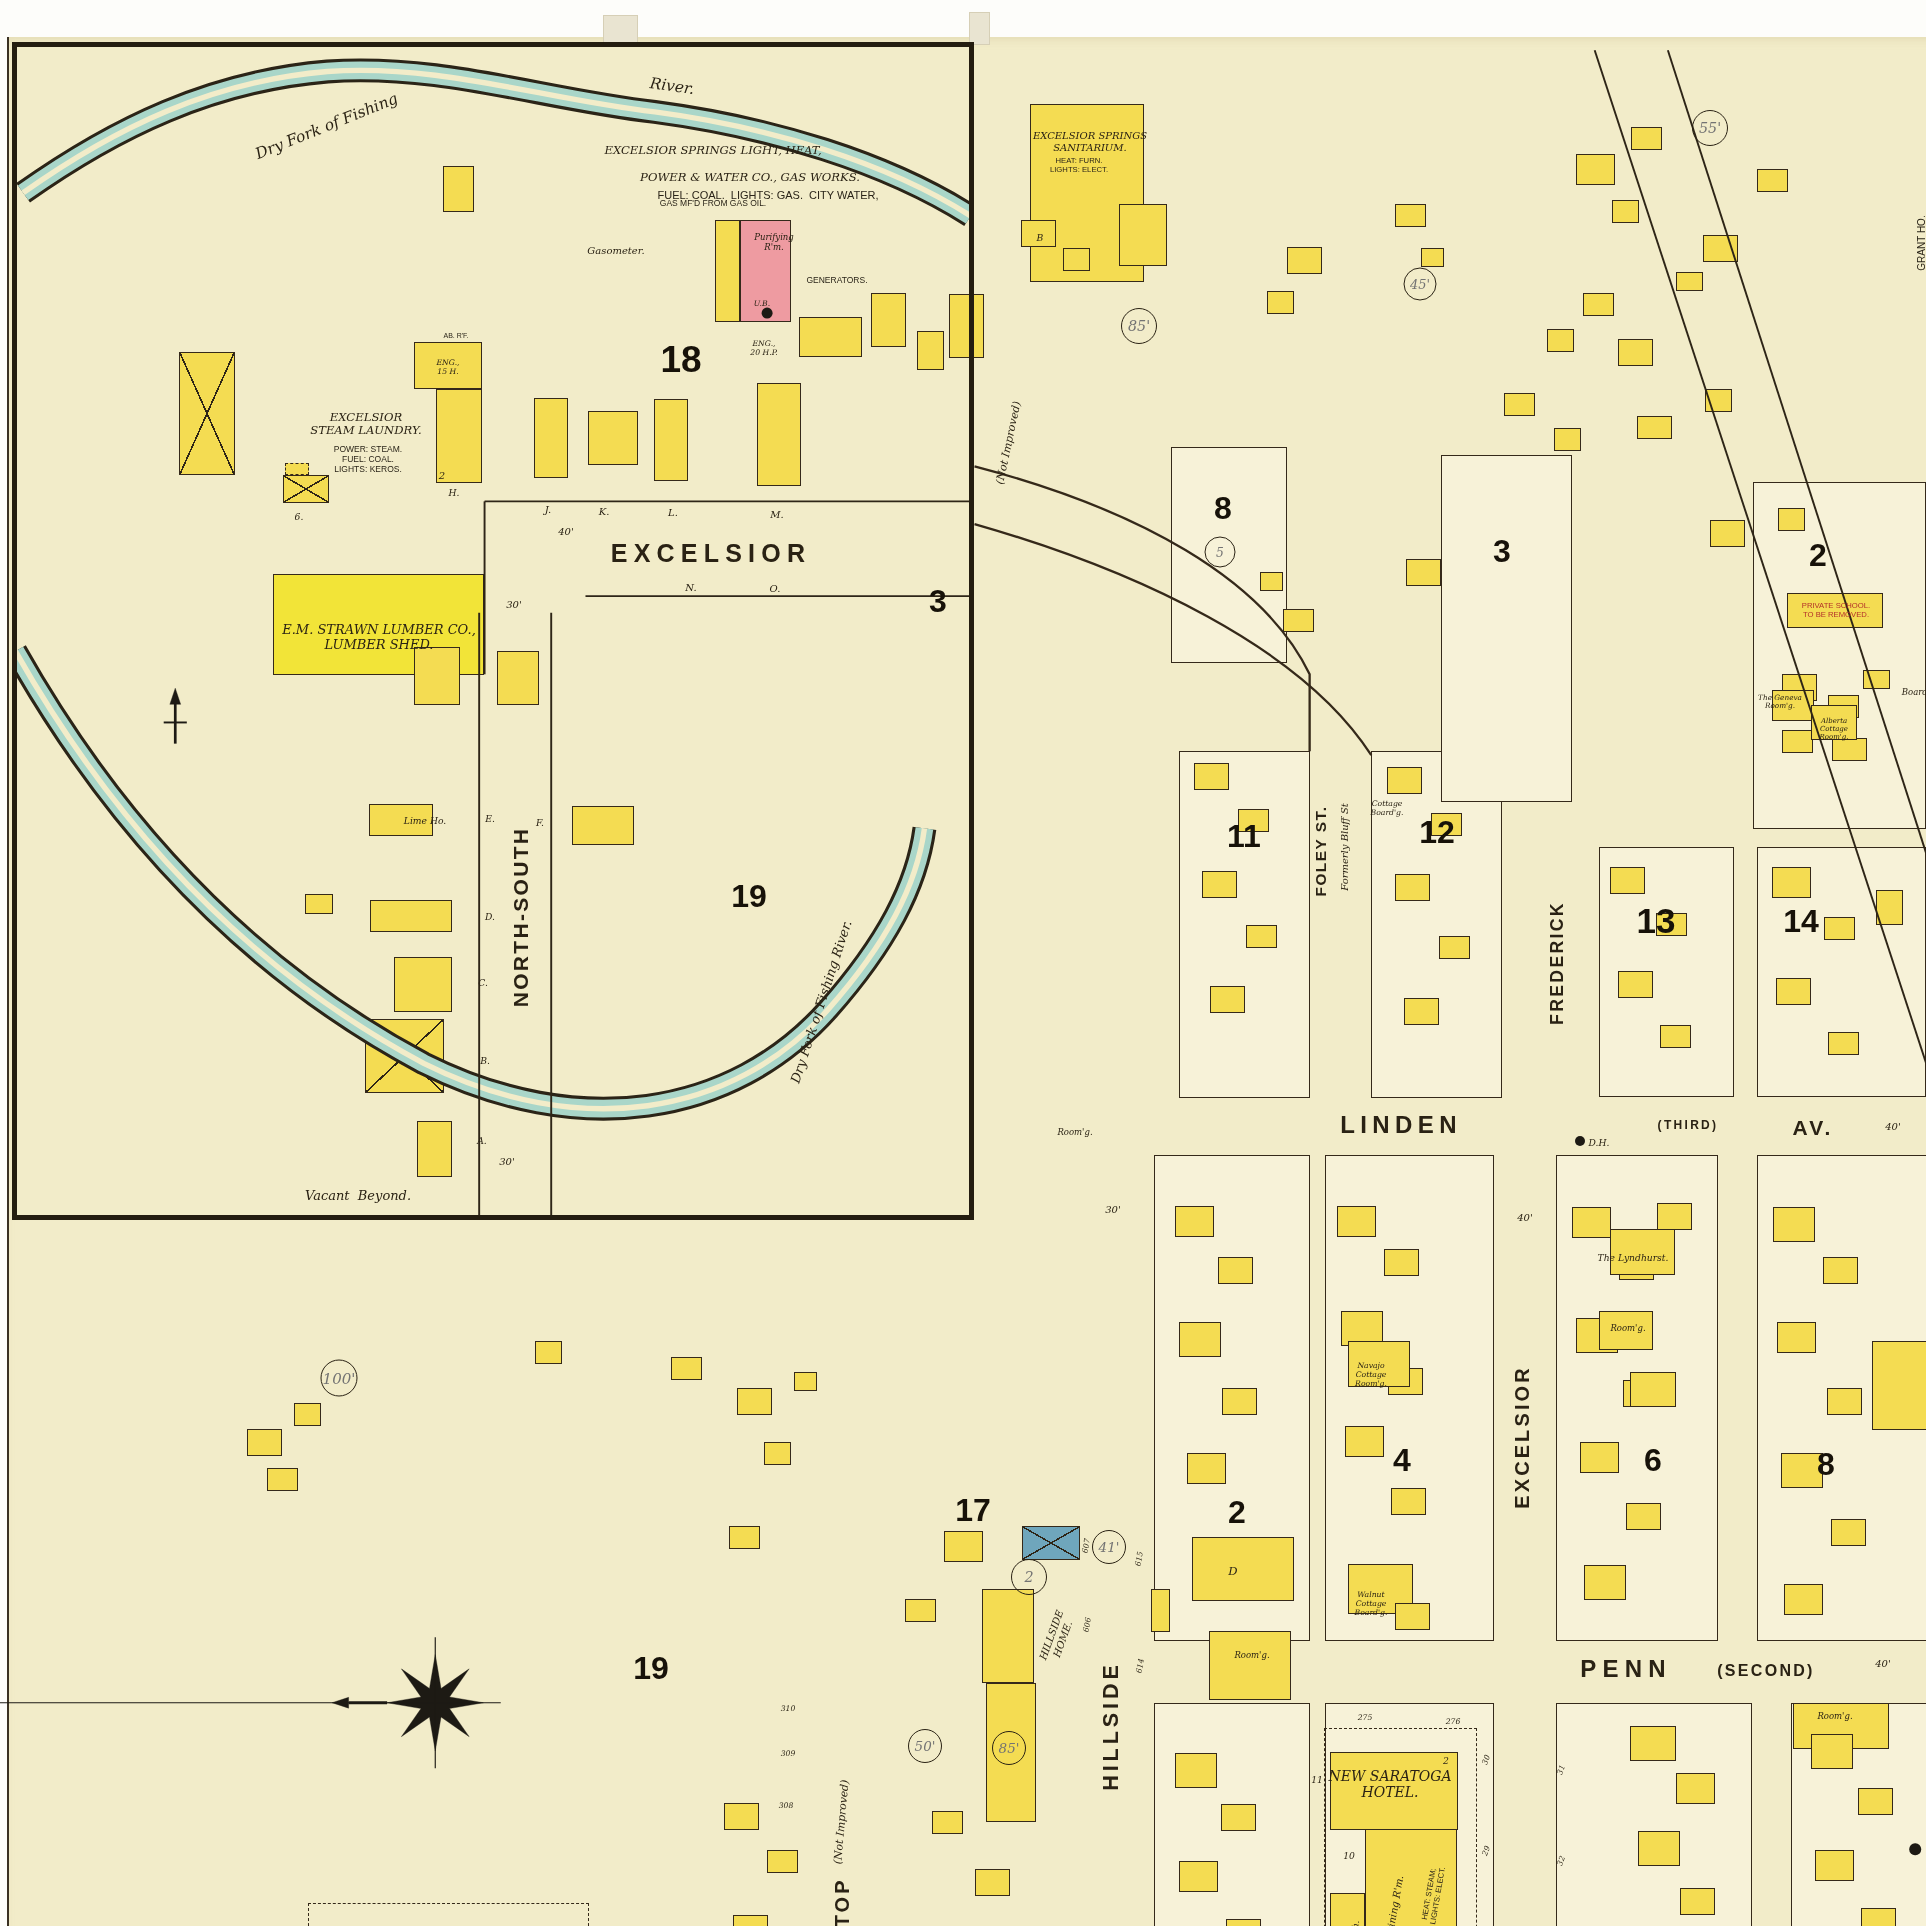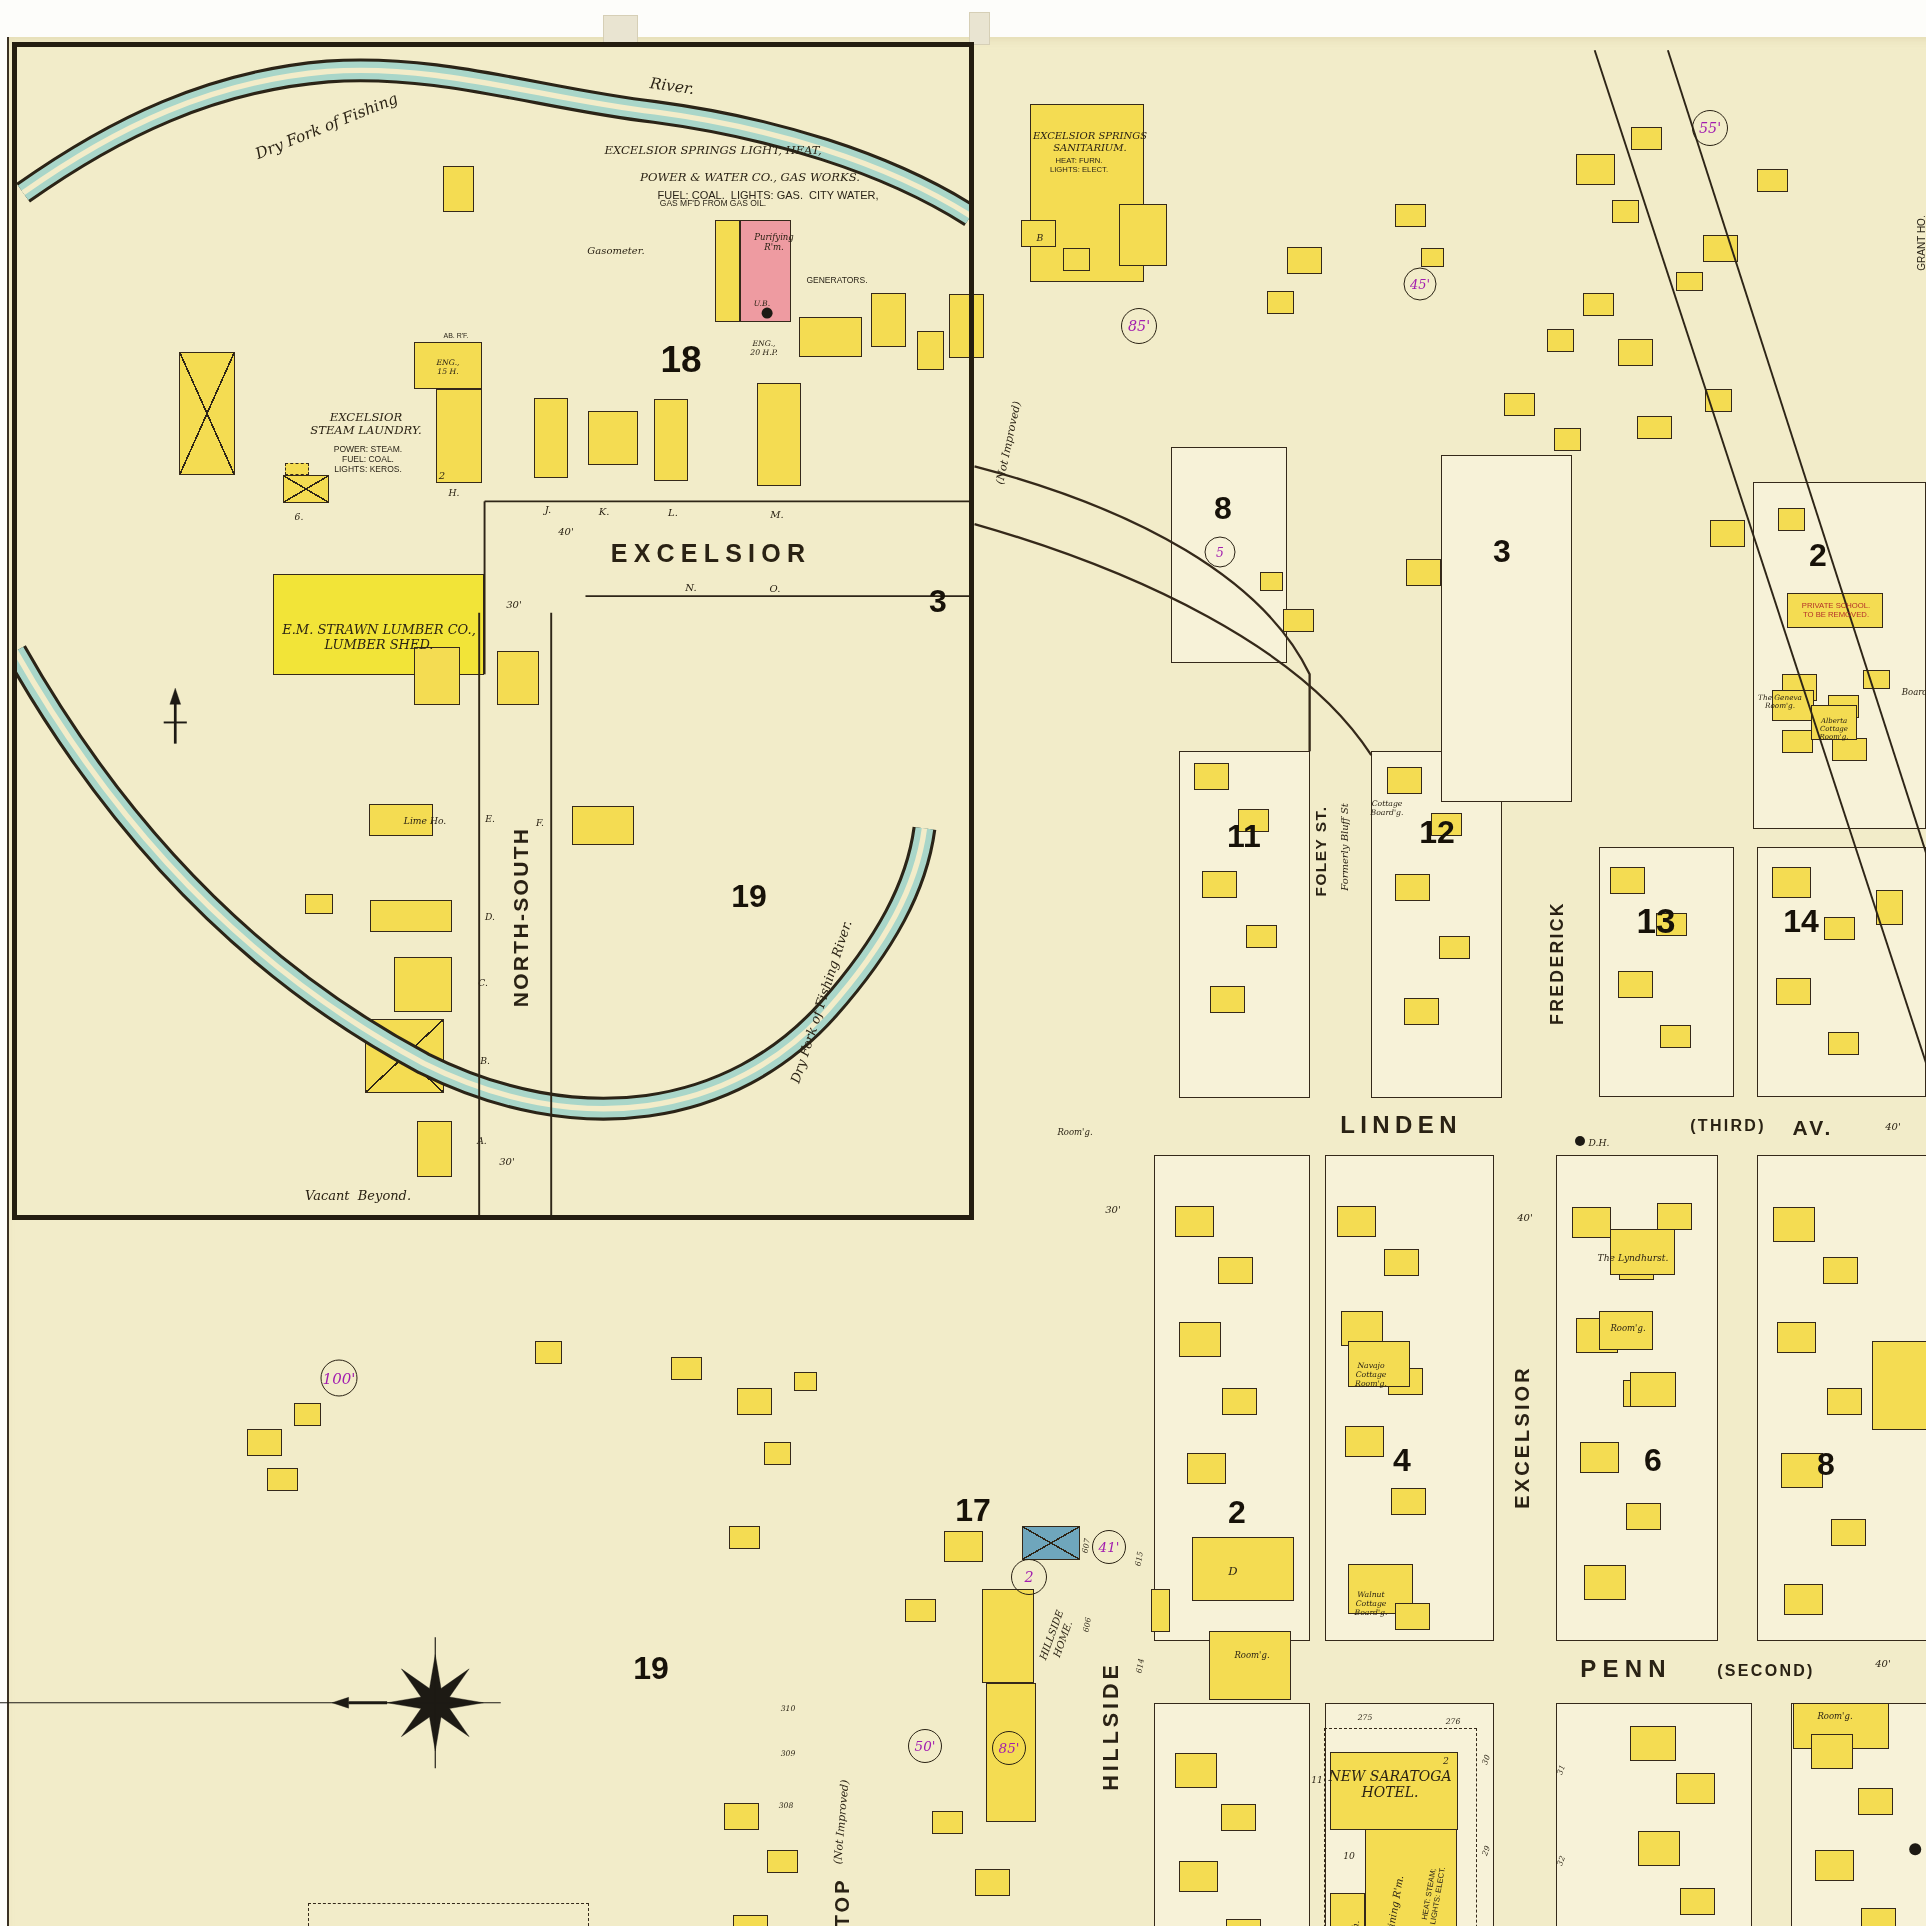--- a/index.html
+++ b/index.html
@@ -23,21 +23,21 @@
      linear-gradient(to bottom right, transparent calc(50% - 0.8px), #2e2517 calc(50% - 0.8px), #2e2517 calc(50% + 0.8px), transparent calc(50% + 0.8px));}
   .lbl{position:absolute;white-space:pre;text-align:center;line-height:1.15;
        transform:translate(-50%,-50%) rotate(var(--r,0deg));color:#2a2214;}
   .f-caps{font-family:"Liberation Sans",sans-serif;font-weight:bold;}
   .f-script{font-family:"DejaVu Serif",serif;font-style:italic;font-weight:500;}
   .f-tiny{font-family:"Liberation Sans",sans-serif;color:#2a2418;}
   .f-big{font-family:"Liberation Sans",sans-serif;font-weight:bold;color:#171209;}
   .f-lot{font-family:"DejaVu Serif",serif;font-style:italic;color:#2e2719;}
   .circ{position:absolute;border:1.5px solid #2a2214;border-radius:50%;
         transform:translate(-50%,-50%);display:flex;align-items:center;justify-content:center;
-        font-family:"DejaVu Serif",serif;font-style:italic;color:#a21caf;background:transparent;}
+        font-family:"DejaVu Serif",serif;font-style:italic;color:#737373;background:transparent;}
   .dot{position:absolute;border-radius:50%;background:#1d1a14;transform:translate(-50%,-50%);}
   #inset-frame{position:absolute;left:11.6px;top:42px;width:962px;height:1178px;
         border:5.4px solid #241d10;box-sizing:border-box;pointer-events:none;z-index:6;}
   svg{position:absolute;inset:0;z-index:4;pointer-events:none;}
   #blocks{position:absolute;inset:0;z-index:1;}
   #bldgs{position:absolute;inset:0;z-index:3;}
   #labels{position:absolute;inset:0;z-index:5;}
 </style>
 </head>
 <body>
@@ -288,21 +288,21 @@
         <div class="bld c-y" style="left: 1811px; top: 705px; width: 46px; height: 35px;"></div>
         <div class="bld c-o dashed" style="left: 308px; top: 1903px; width: 281px; height: 349px;"></div>
         <div class="bld c-t" style="left: 603px; top: 15.4px; width: 35px; height: 29px;"></div>
         <div class="bld c-t" style="left: 969px; top: 11.6px; width: 21px; height: 33px;"></div>
       </div>
 
     <div id="labels">
       <div id="inset-frame"></div>
 
     <div class="lbl f-caps" style="left: 1401px; top: 1125px; font-size: 24px; letter-spacing: 5.4px;">LINDEN</div>
-        <div class="lbl f-caps" style="left: 1728px; top: 1126px; font-size: 16px; letter-spacing: 2.3px;">(THIRD)</div>
+        <div class="lbl f-caps" style="left: 1688px; top: 1126px; font-size: 12px; letter-spacing: 2.3px;">(THIRD)</div>
         <div class="lbl f-caps" style="left: 1813px; top: 1128px; font-size: 21px; letter-spacing: 3.1px;">AV.</div>
         <div class="lbl f-caps" style="left: 1626px; top: 1669px; font-size: 24px; letter-spacing: 6.2px;">PENN</div>
         <div class="lbl f-caps" style="left: 1766px; top: 1671px; font-size: 16px; letter-spacing: 2.3px;">(SECOND)</div>
         <div class="lbl f-caps" style="left: 1522px; top: 1437px; font-size: 20px; --r: -90deg; letter-spacing: 3.1px;">EXCELSIOR</div>
         <div class="lbl f-caps" style="left: 1557px; top: 963px; font-size: 17.7px; --r: -90deg; letter-spacing: 2.3px;">FREDERICK</div>
         <div class="lbl f-caps" style="left: 1321px; top: 851px; font-size: 15.4px; --r: -90deg; letter-spacing: 1.5px;">FOLEY ST.</div>
         <div class="lbl f-script" style="left: 1345px; top: 847px; font-size: 10px; --r: -90deg;">Formerly Bluff St</div>
         <div class="lbl f-tiny" style="left: 1922px; top: 243px; font-size: 10px; --r: -90deg;">GRANT HO.</div>
         <div class="lbl f-caps" style="left: 1111px; top: 1726px; font-size: 21.6px; --r: -90deg; letter-spacing: 3.9px;">HILLSIDE</div>
         <div class="lbl f-caps" style="left: 842px; top: 1930px; font-size: 20px; --r: -90deg; letter-spacing: 3.1px;">HILLTOP</div>

